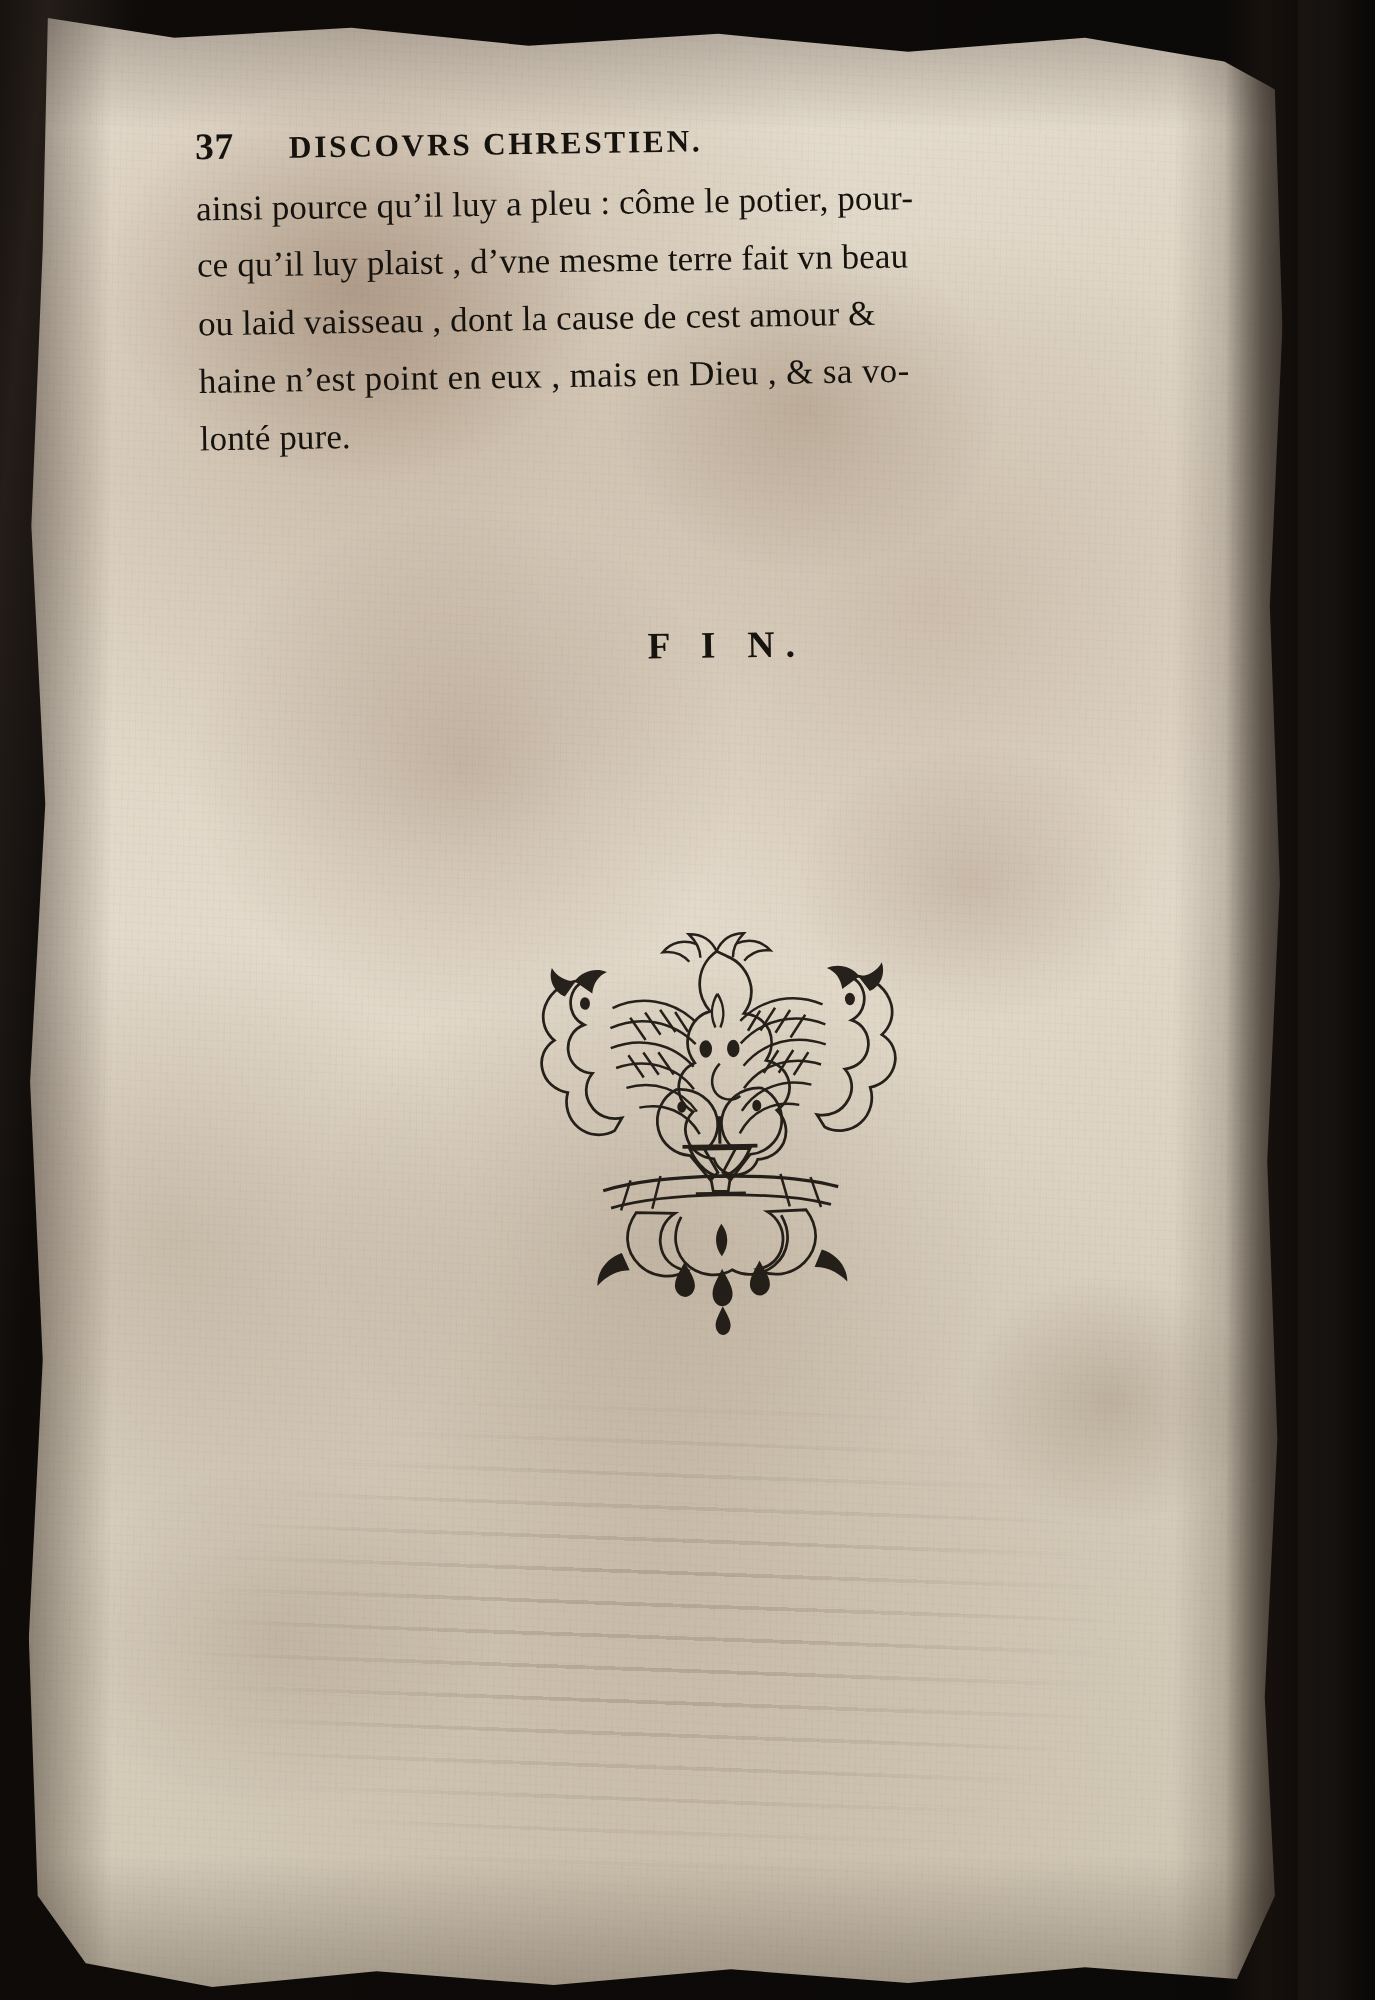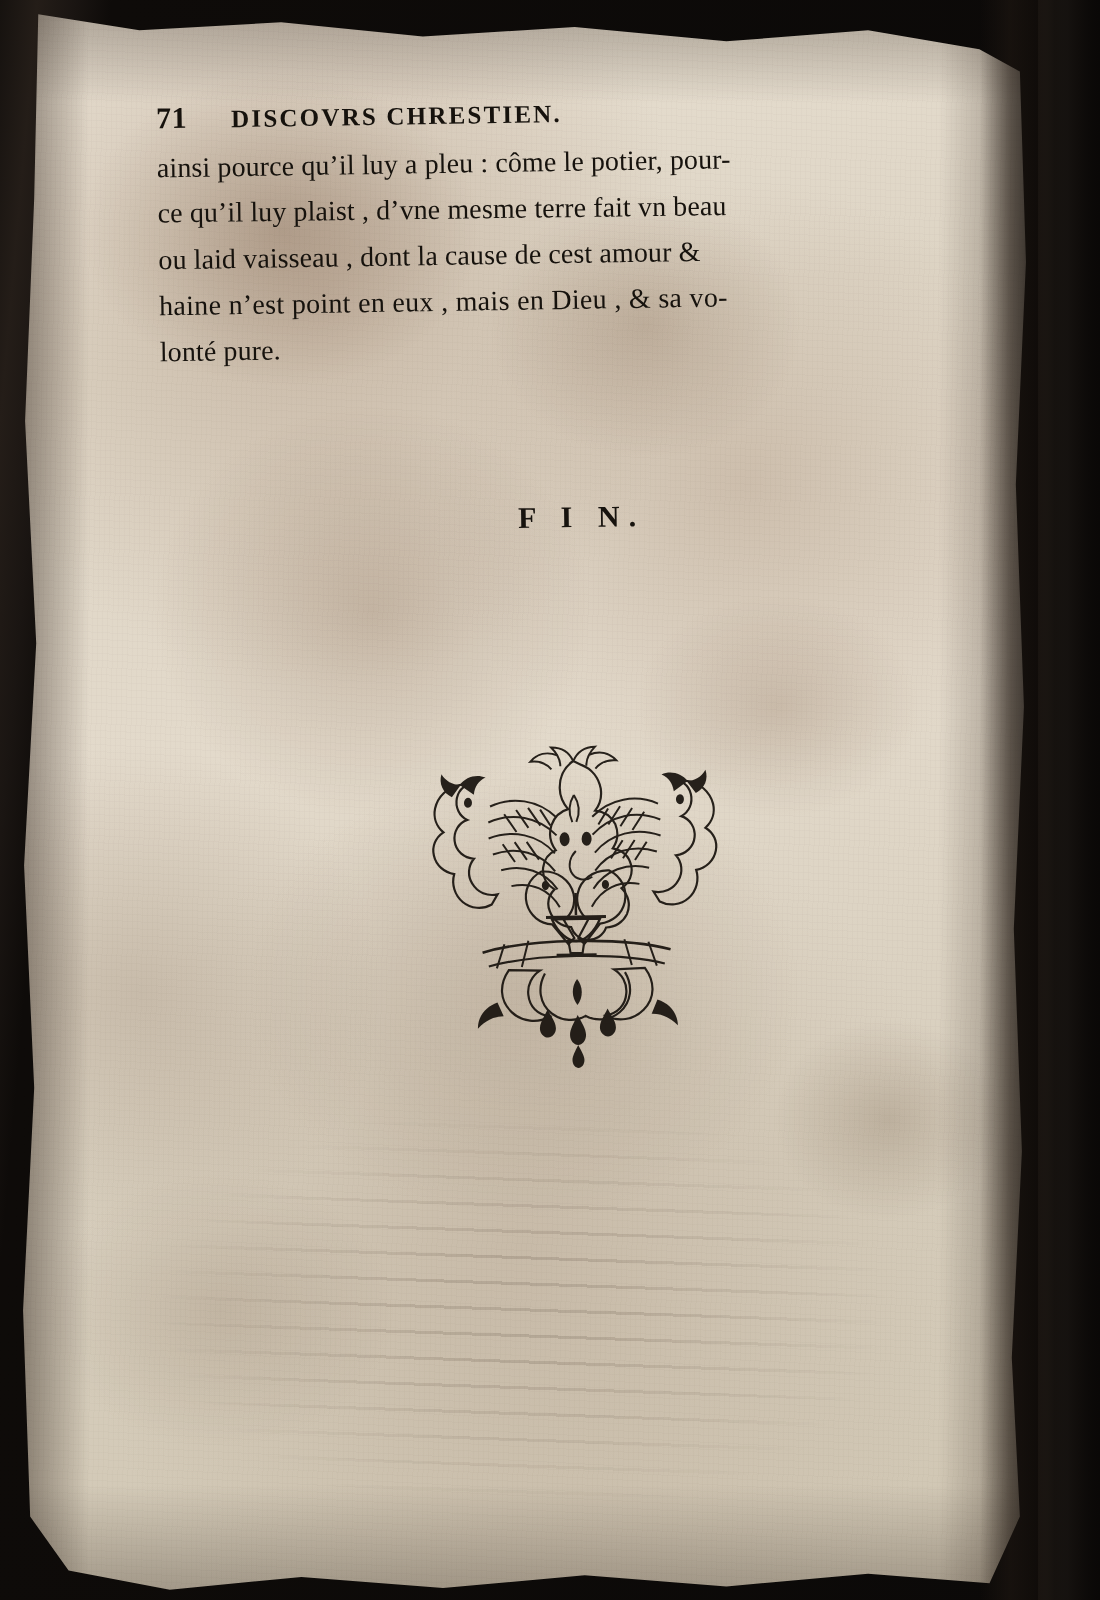--- a/index.html
+++ b/index.html
@@ -197,21 +197,21 @@
 
   <div class="leaf">
     <div class="fibres"></div>
     <div class="stains"></div>
     <div class="showthrough"></div>
     <div class="edge-shadow"></div>
 
     <div class="textblock">
 
       <div class="headline">
-        <span class="folio">71</span>
+        <span class="folio">37</span>
         <span class="running-head">DISCOVRS CHRESTIEN.</span>
       </div>
 
       <div class="body-line l1">ainsi pource qu’il luy a pleu : côme le potier, pour-</div>
       <div class="body-line l2">ce qu’il luy plaist , d’vne mesme terre fait vn beau</div>
       <div class="body-line l3">ou laid vaisseau , dont la cause de cest amour &amp;</div>
       <div class="body-line l4">haine n’est point en eux , mais en Dieu , &amp; sa vo-</div>
       <div class="body-line l5">lonté pure.</div>
 
     </div>

